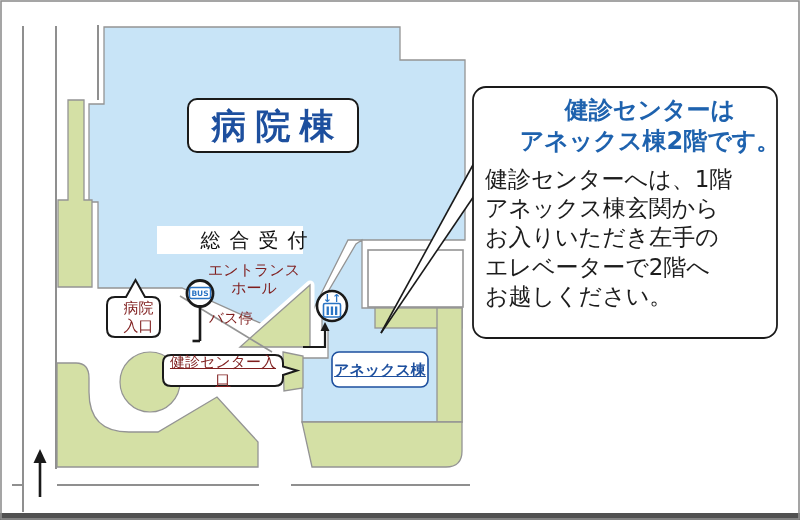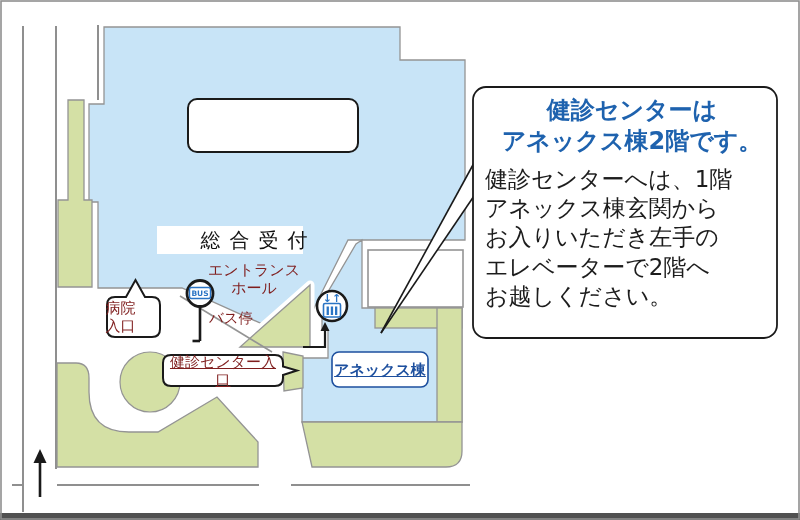--- a/index.html
+++ b/index.html
@@ -100,36 +100,37 @@
   </g>
 
   <g>
     <line x1="40" y1="497" x2="40" y2="462" stroke="#1a1a1a" stroke-width="2.6"></line>
     <path d="M 40,449 L 33.5,463 L 46.5,463 Z" fill="#1a1a1a"></path>
   </g>
 
   <rect x="1" y="1" width="798" height="518" fill="none" stroke="#8f8f8f" stroke-width="1.6"></rect>
 </svg>
 
+<div class="lbl map-blue-label hospital-name" style="left:188px;top:99px;width:170px;height:53px;">病院棟</div>
 
 <div class="lbl reception" style="left:157px;top:226px;width:146px;height:28px;padding-left:24px;">総合受付</div>
 
 <div class="lbl small-black" style="left:198px;top:260px;width:112px;height:38px;line-height:18px;">エントランス
 ホール</div>
 
 <div class="lbl small-black" style="left:201px;top:310px;width:60px;height:18px;font-size:14.5px;">バス停</div>
 
-<div class="lbl small-black" style="left:94px;top:298px;width:53px;height:38px;line-height:18.5px;">病院
+<div class="lbl small-black" style="left:112px;top:298px;width:53px;height:38px;line-height:18.5px;">病院
 入口</div>
 
 <div class="lbl small-black" style="left:163px;top:355px;width:120px;height:31px;text-decoration:underline;">健診センター入口</div>
 
 <div class="lbl map-blue-label annex-name" style="left:332px;top:352px;width:96px;height:35px;text-decoration:underline;">アネックス棟</div>
 
-<div class="lbl callout-title" style="left:486px;top:93px;width:292px;height:66px;">健診センターは
+<div class="lbl callout-title" style="left:504px;top:93px;width:292px;height:66px;">健診センターは
 アネックス棟2階です。</div>
 
 <div class="lbl left callout-body" style="left:485px;top:165px;width:286px;height:150px;align-items:flex-start;">健診センターへは、1階
 アネックス棟玄関から
 お入りいただき左手の
 エレベーターで2階へ
 お越しください。</div>
 
 </div>
 

